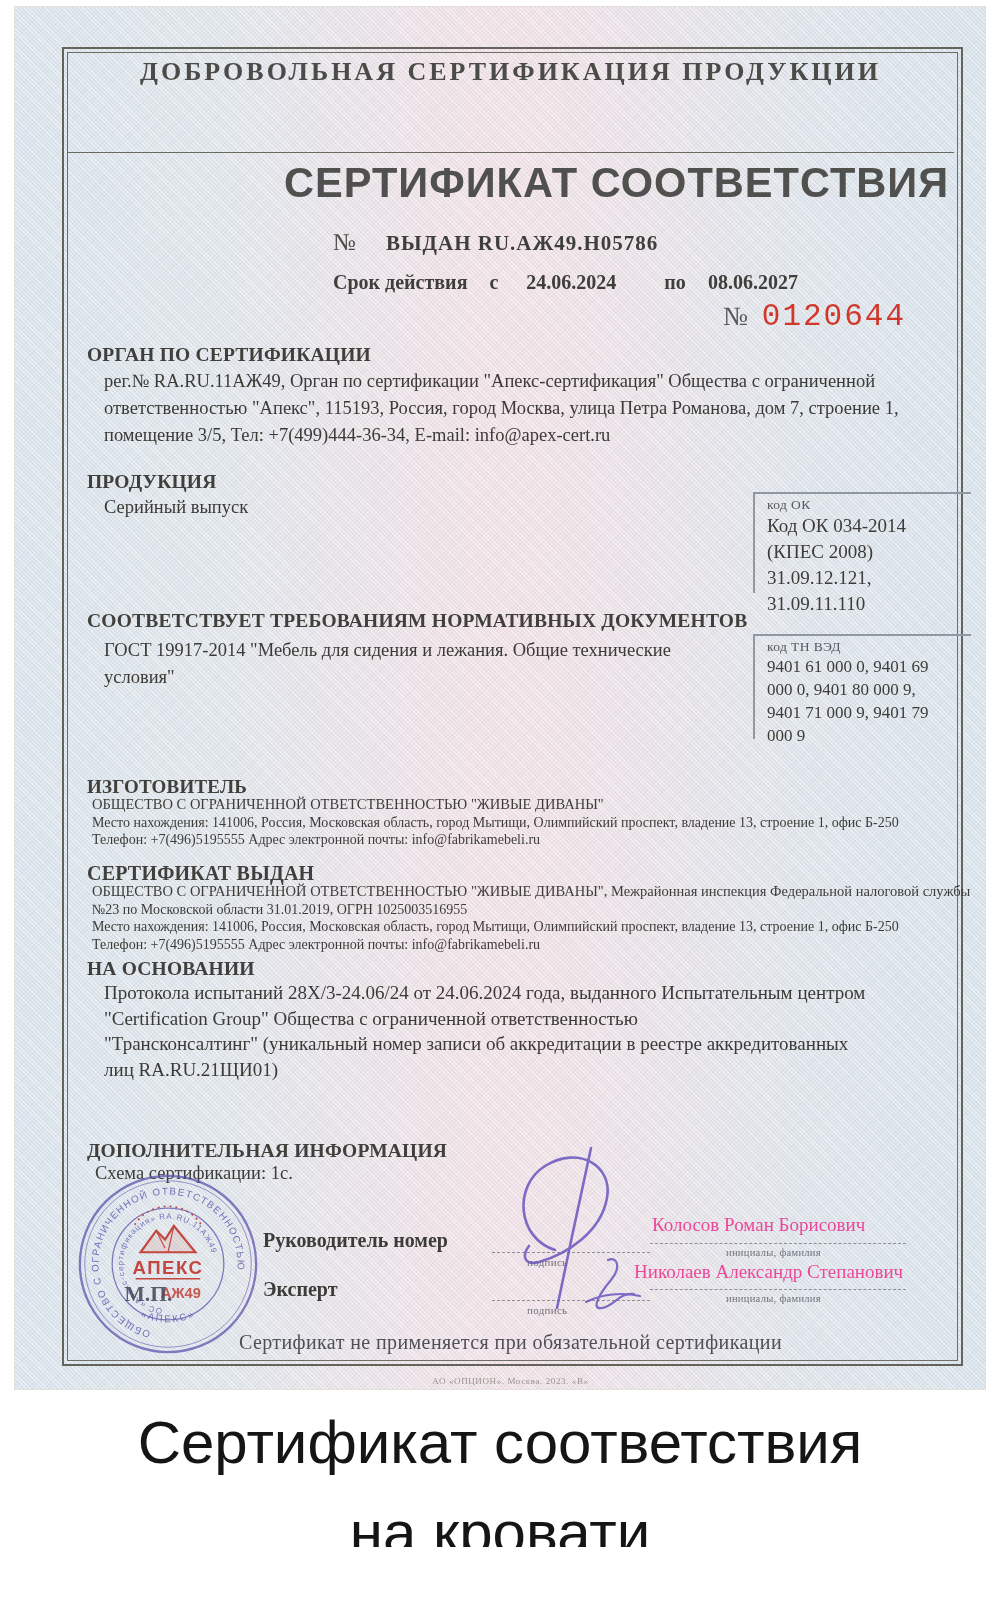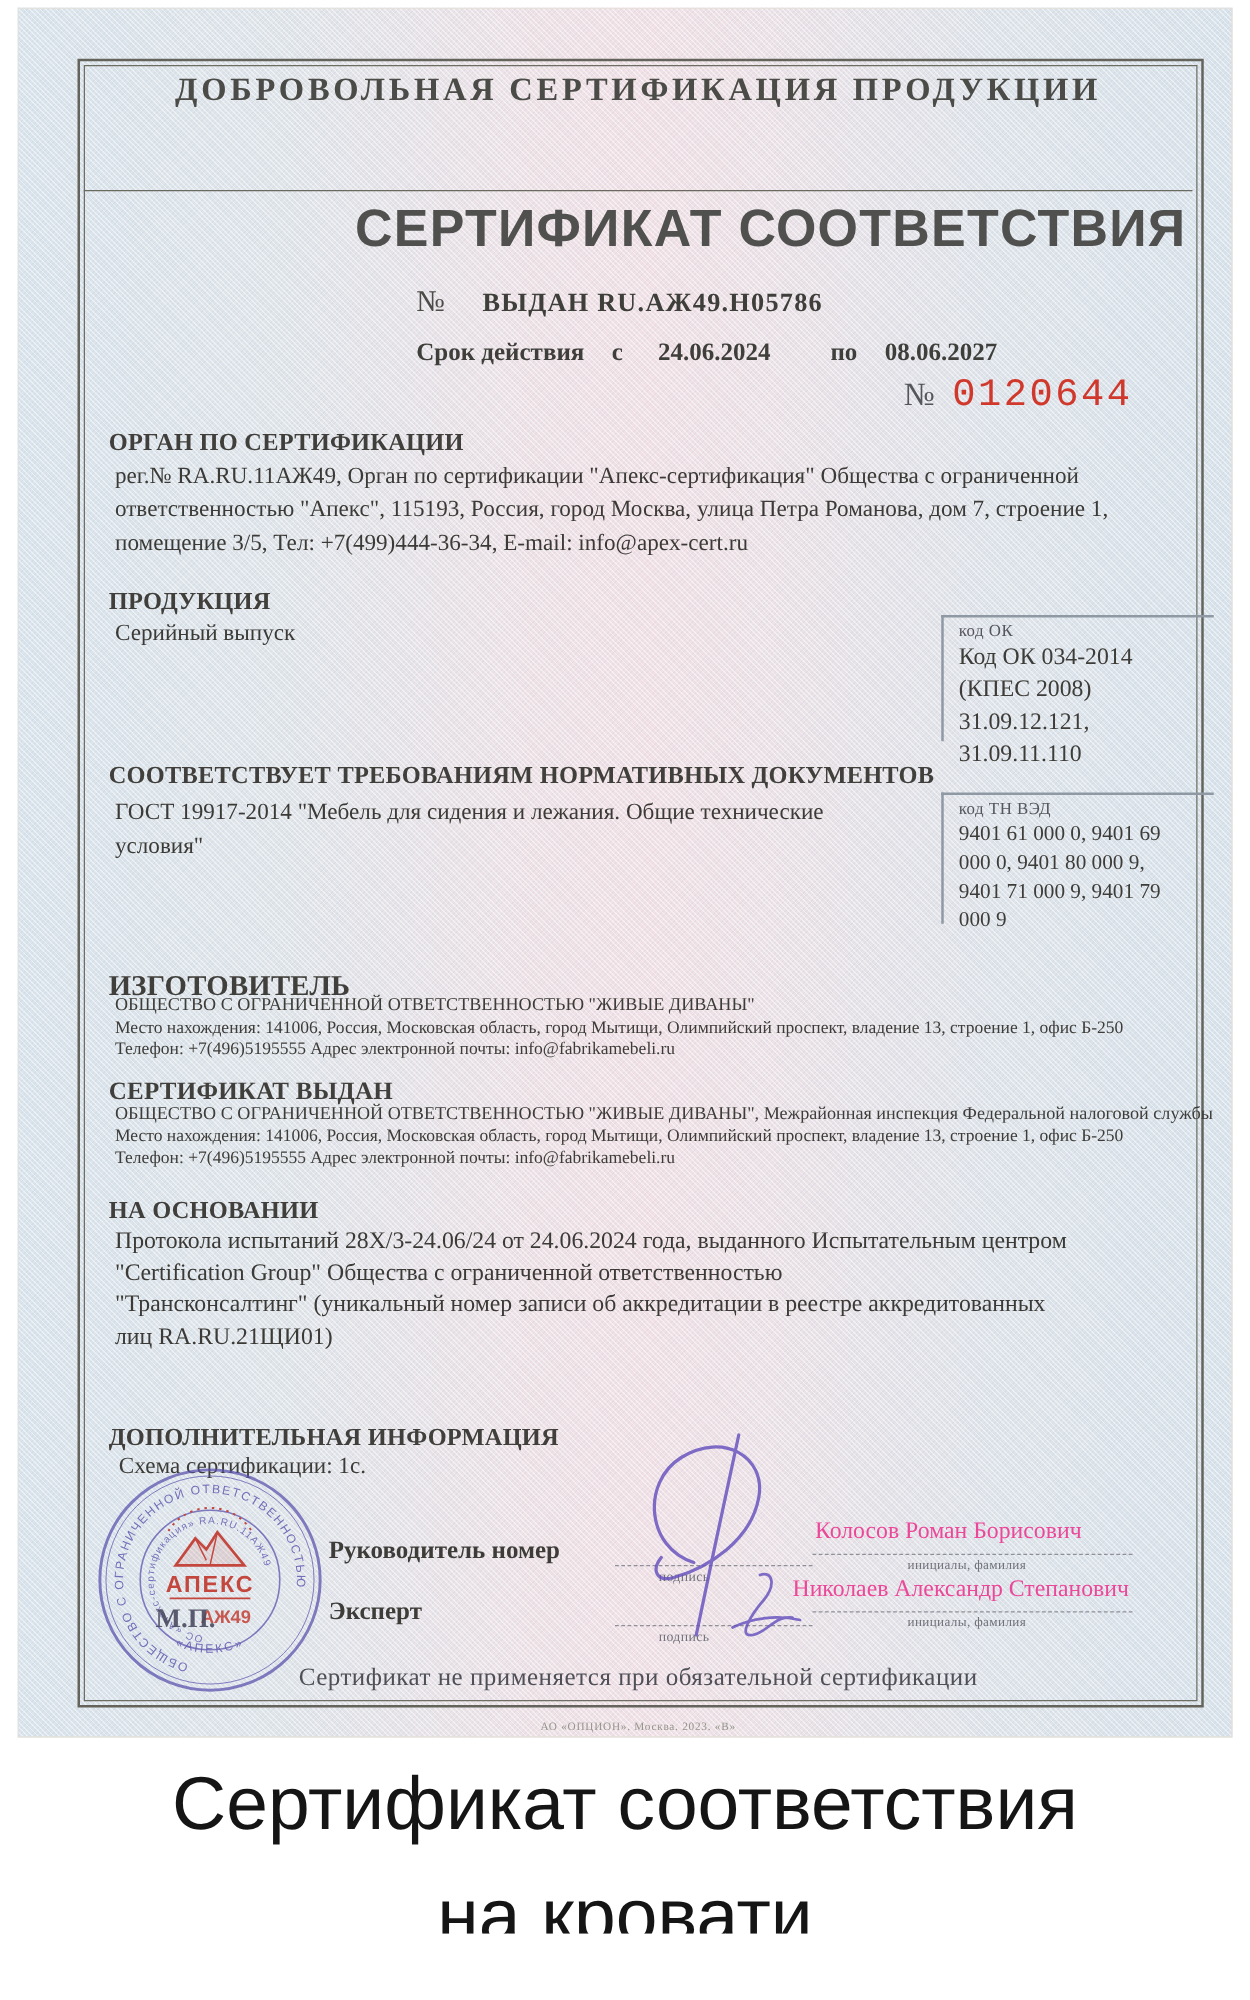--- a/index.html
+++ b/index.html
@@ -25,21 +25,21 @@
   .validity{position:absolute;left:333px;top:271px;display:flex;align-items:baseline;
     font-weight:700;font-size:20px;color:#3e3e3a;}
   .validity .w1{margin-left:22px;} .validity .d1{margin-left:28px;}
   .validity .w2{margin-left:48px;text-align:center;} .validity .d2{margin-left:22px;}
   .blankno{position:absolute;left:723px;top:299px;display:flex;align-items:baseline;}
   .blankno .no{font-size:26px;color:#55555c;}
   .blankno .val{font-family:"Liberation Mono",monospace;font-size:31px;letter-spacing:2px;
     color:#d1382c;margin-left:14px;font-weight:500;}
   .h{position:absolute;font-weight:700;font-size:19.5px;color:#403f3b;white-space:nowrap;letter-spacing:.2px;}
   .body-lines{position:absolute;font-size:18.5px;line-height:27px;color:#3b3a36;}
-  .body-lines div{white-space:nowrap;}
+  .body-lines div{white-space:nowrap;margin-left:12px;}
   .small-lines{position:absolute;font-size:14px;line-height:17.5px;color:#3d3c38;}
   .small-lines div{white-space:nowrap;}
   .small-lines .caps{font-size:14.5px;}
   .codebox{position:absolute;left:753px;width:204px;border-top:2px solid #8e99a3;border-left:2px solid #8e99a3;
     padding:3px 0 0 12px;background:transparent;}
   .codebox .lbl{font-size:13.5px;color:#56565e;letter-spacing:.4px;}
   .codebox .lines{font-size:19px;line-height:26px;color:#3d3c38;}
   .codebox.tn .lines{font-size:17px;line-height:23px;}
   .scheme{position:absolute;left:95px;top:1163px;font-size:18.5px;color:#3d3c38;}
   .sig-role{position:absolute;left:263px;font-weight:700;font-size:20px;color:#3d3c38;white-space:nowrap;}
@@ -116,30 +116,31 @@
   <div class="codebox tn" style="top:634px;height:100px;">
     <div class="lbl">код ТН ВЭД</div>
     <div class="lines">
       <div>9401 61 000 0, 9401 69</div>
       <div>000 0, 9401 80 000 9,</div>
       <div>9401 71 000 9, 9401 79</div>
       <div>000 9</div>
     </div>
   </div>
 
-  <div class="h" style="left:87px;top:776px;font-size:23px;">ИЗГОТОВИТЕЛЬ</div>
+  <div class="h" style="left:87px;top:776px;font-size:19px;">ИЗГОТОВИТЕЛЬ</div>
   <div class="small-lines" style="left:92px;top:796px;">
     <div class="caps">ОБЩЕСТВО С ОГРАНИЧЕННОЙ ОТВЕТСТВЕННОСТЬЮ "ЖИВЫЕ ДИВАНЫ"</div>
     <div>Место нахождения: 141006, Россия, Московская область, город Мытищи, Олимпийский проспект, владение 13, строение 1, офис Б-250</div>
     <div>Телефон: +7(496)5195555 Адрес электронной почты: info@fabrikamebeli.ru</div>
   </div>
 
   <div class="h" style="left:87px;top:862px;font-size:20px;">СЕРТИФИКАТ ВЫДАН</div>
   <div class="small-lines" style="left:92px;top:883px;">
     <div class="caps">ОБЩЕСТВО С ОГРАНИЧЕННОЙ ОТВЕТСТВЕННОСТЬЮ "ЖИВЫЕ ДИВАНЫ", Межрайонная инспекция Федеральной налоговой службы</div>
+    <div>№23 по Московской области 31.01.2019, ОГРН 1025003516955</div>
     <div>Место нахождения: 141006, Россия, Московская область, город Мытищи, Олимпийский проспект, владение 13, строение 1, офис Б-250</div>
     <div>Телефон: +7(496)5195555 Адрес электронной почты: info@fabrikamebeli.ru</div>
   </div>
 
   <div class="h" style="left:87px;top:958px;">НА ОСНОВАНИИ</div>
   <div class="body-lines" style="left:92px;top:980px;font-size:19px;line-height:25.5px;">
     <div>Протокола испытаний 28Х/3-24.06/24 от 24.06.2024 года, выданного Испытательным центром</div>
     <div>"Certification Group" Общества с ограниченной ответственностью</div>
     <div>"Трансконсалтинг" (уникальный номер записи об аккредитации в реестре аккредитованных</div>
     <div>лиц RA.RU.21ЩИ01)</div>

